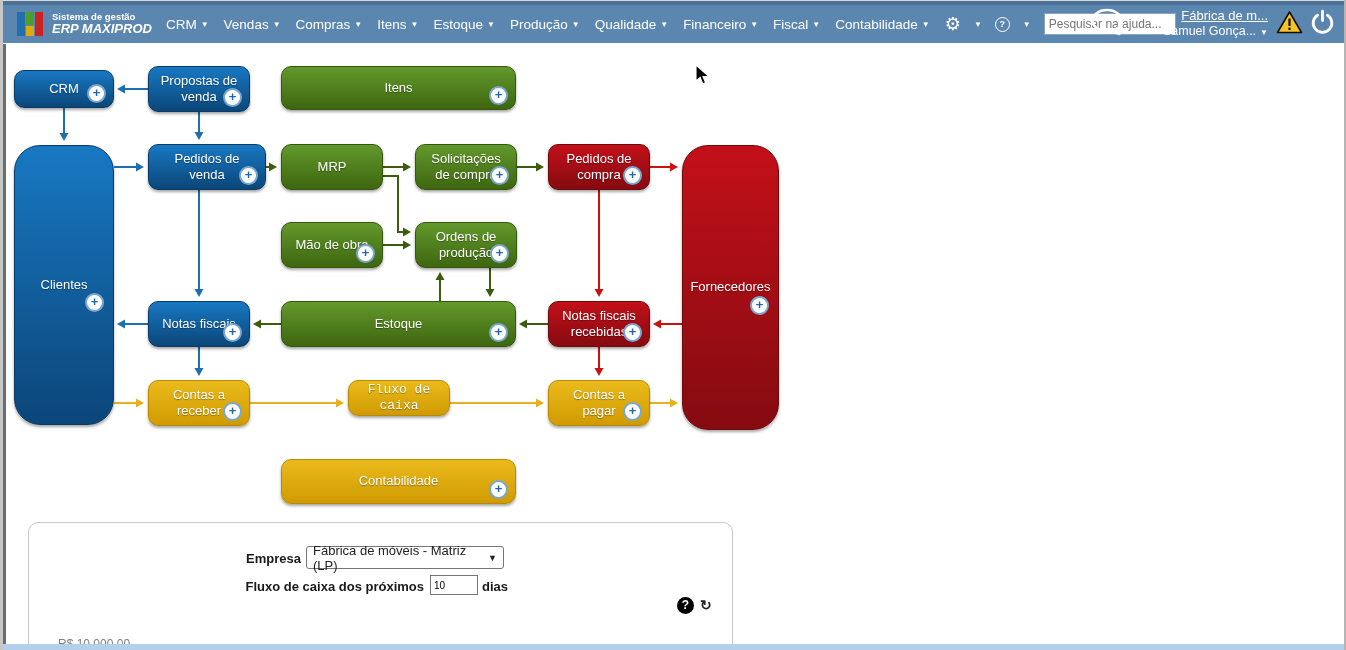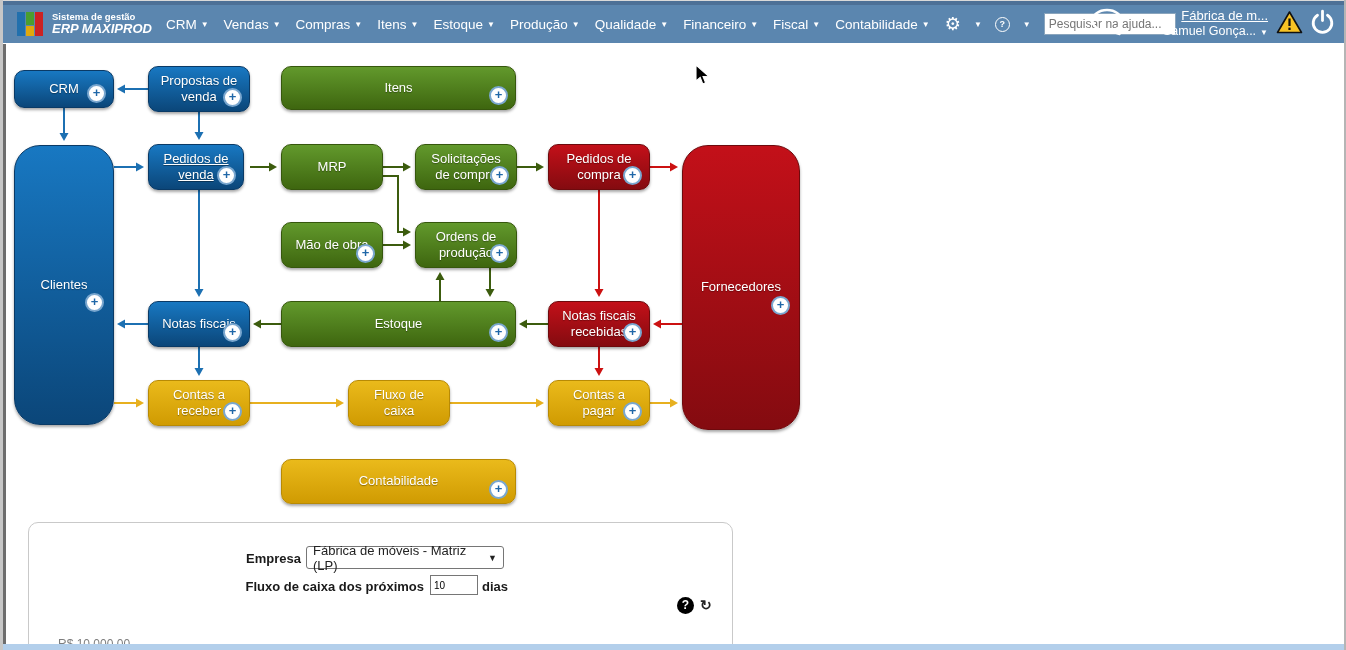--- a/index.html
+++ b/index.html
@@ -248,36 +248,36 @@
         <div class="plus">+</div>
       </div>
       <div class="node green" style="left: 281px; top: 66px; width: 235px; height: 44px;">
         <span class="label">Itens</span>
         <div class="plus">+</div>
       </div>
       <div class="node blue tall" style="left: 14px; top: 145px; width: 100px; height: 280px;">
         <span class="label">Clientes</span>
         <div class="plus">+</div>
       </div>
-      <div class="node blue" style="left: 148px; top: 144px; width: 96px; height: 46px; text-decoration: underline;">
+      <div class="node blue" style="left: 148px; top: 144px; width: 118px; height: 46px;">
         <span class="label">Pedidos de venda</span>
         <div class="plus">+</div>
       </div>
       <div class="node green" style="left: 281px; top: 144px; width: 102px; height: 46px;">
         <span class="label">MRP</span>
       </div>
       <div class="node green" style="left: 415px; top: 144px; width: 102px; height: 46px;">
         <span class="label">Solicitações de compra</span>
         <div class="plus">+</div>
       </div>
       <div class="node red" style="left: 548px; top: 144px; width: 102px; height: 46px;">
         <span class="label">Pedidos de compra</span>
         <div class="plus">+</div>
       </div>
-      <div class="node red tall" style="left: 682px; top: 145px; width: 118px; height: 285px;">
+      <div class="node red tall" style="left: 682px; top: 145px; width: 97px; height: 285px;">
         <span class="label">Fornecedores</span>
         <div class="plus">+</div>
       </div>
       <div class="node green" style="left: 281px; top: 222px; width: 102px; height: 46px;">
         <span class="label">Mão de obra</span>
         <div class="plus">+</div>
       </div>
       <div class="node green" style="left: 415px; top: 222px; width: 102px; height: 46px;">
         <span class="label">Ordens de produção</span>
         <div class="plus">+</div>
@@ -291,21 +291,21 @@
         <div class="plus">+</div>
       </div>
       <div class="node red" style="left: 548px; top: 301px; width: 102px; height: 46px;">
         <span class="label">Notas fiscais recebidas</span>
         <div class="plus">+</div>
       </div>
       <div class="node yellow" style="left: 148px; top: 380px; width: 102px; height: 46px;">
         <span class="label">Contas a receber</span>
         <div class="plus">+</div>
       </div>
-      <div class="node yellow" style="left: 348px; top: 380px; width: 102px; height: 46px;">
+      <div class="node yellow" style="left: 348px; top: 380px; width: 102px; height: 36px; font-family: Liberation Mono, monospace;">
         <span class="label">Fluxo de caixa</span>
       </div>
       <div class="node yellow" style="left: 548px; top: 380px; width: 102px; height: 46px;">
         <span class="label">Contas a pagar</span>
         <div class="plus">+</div>
       </div>
       <div class="node yellow" style="left: 281px; top: 459px; width: 235px; height: 45px;">
         <span class="label">Contabilidade</span>
         <div class="plus">+</div>
       </div>

